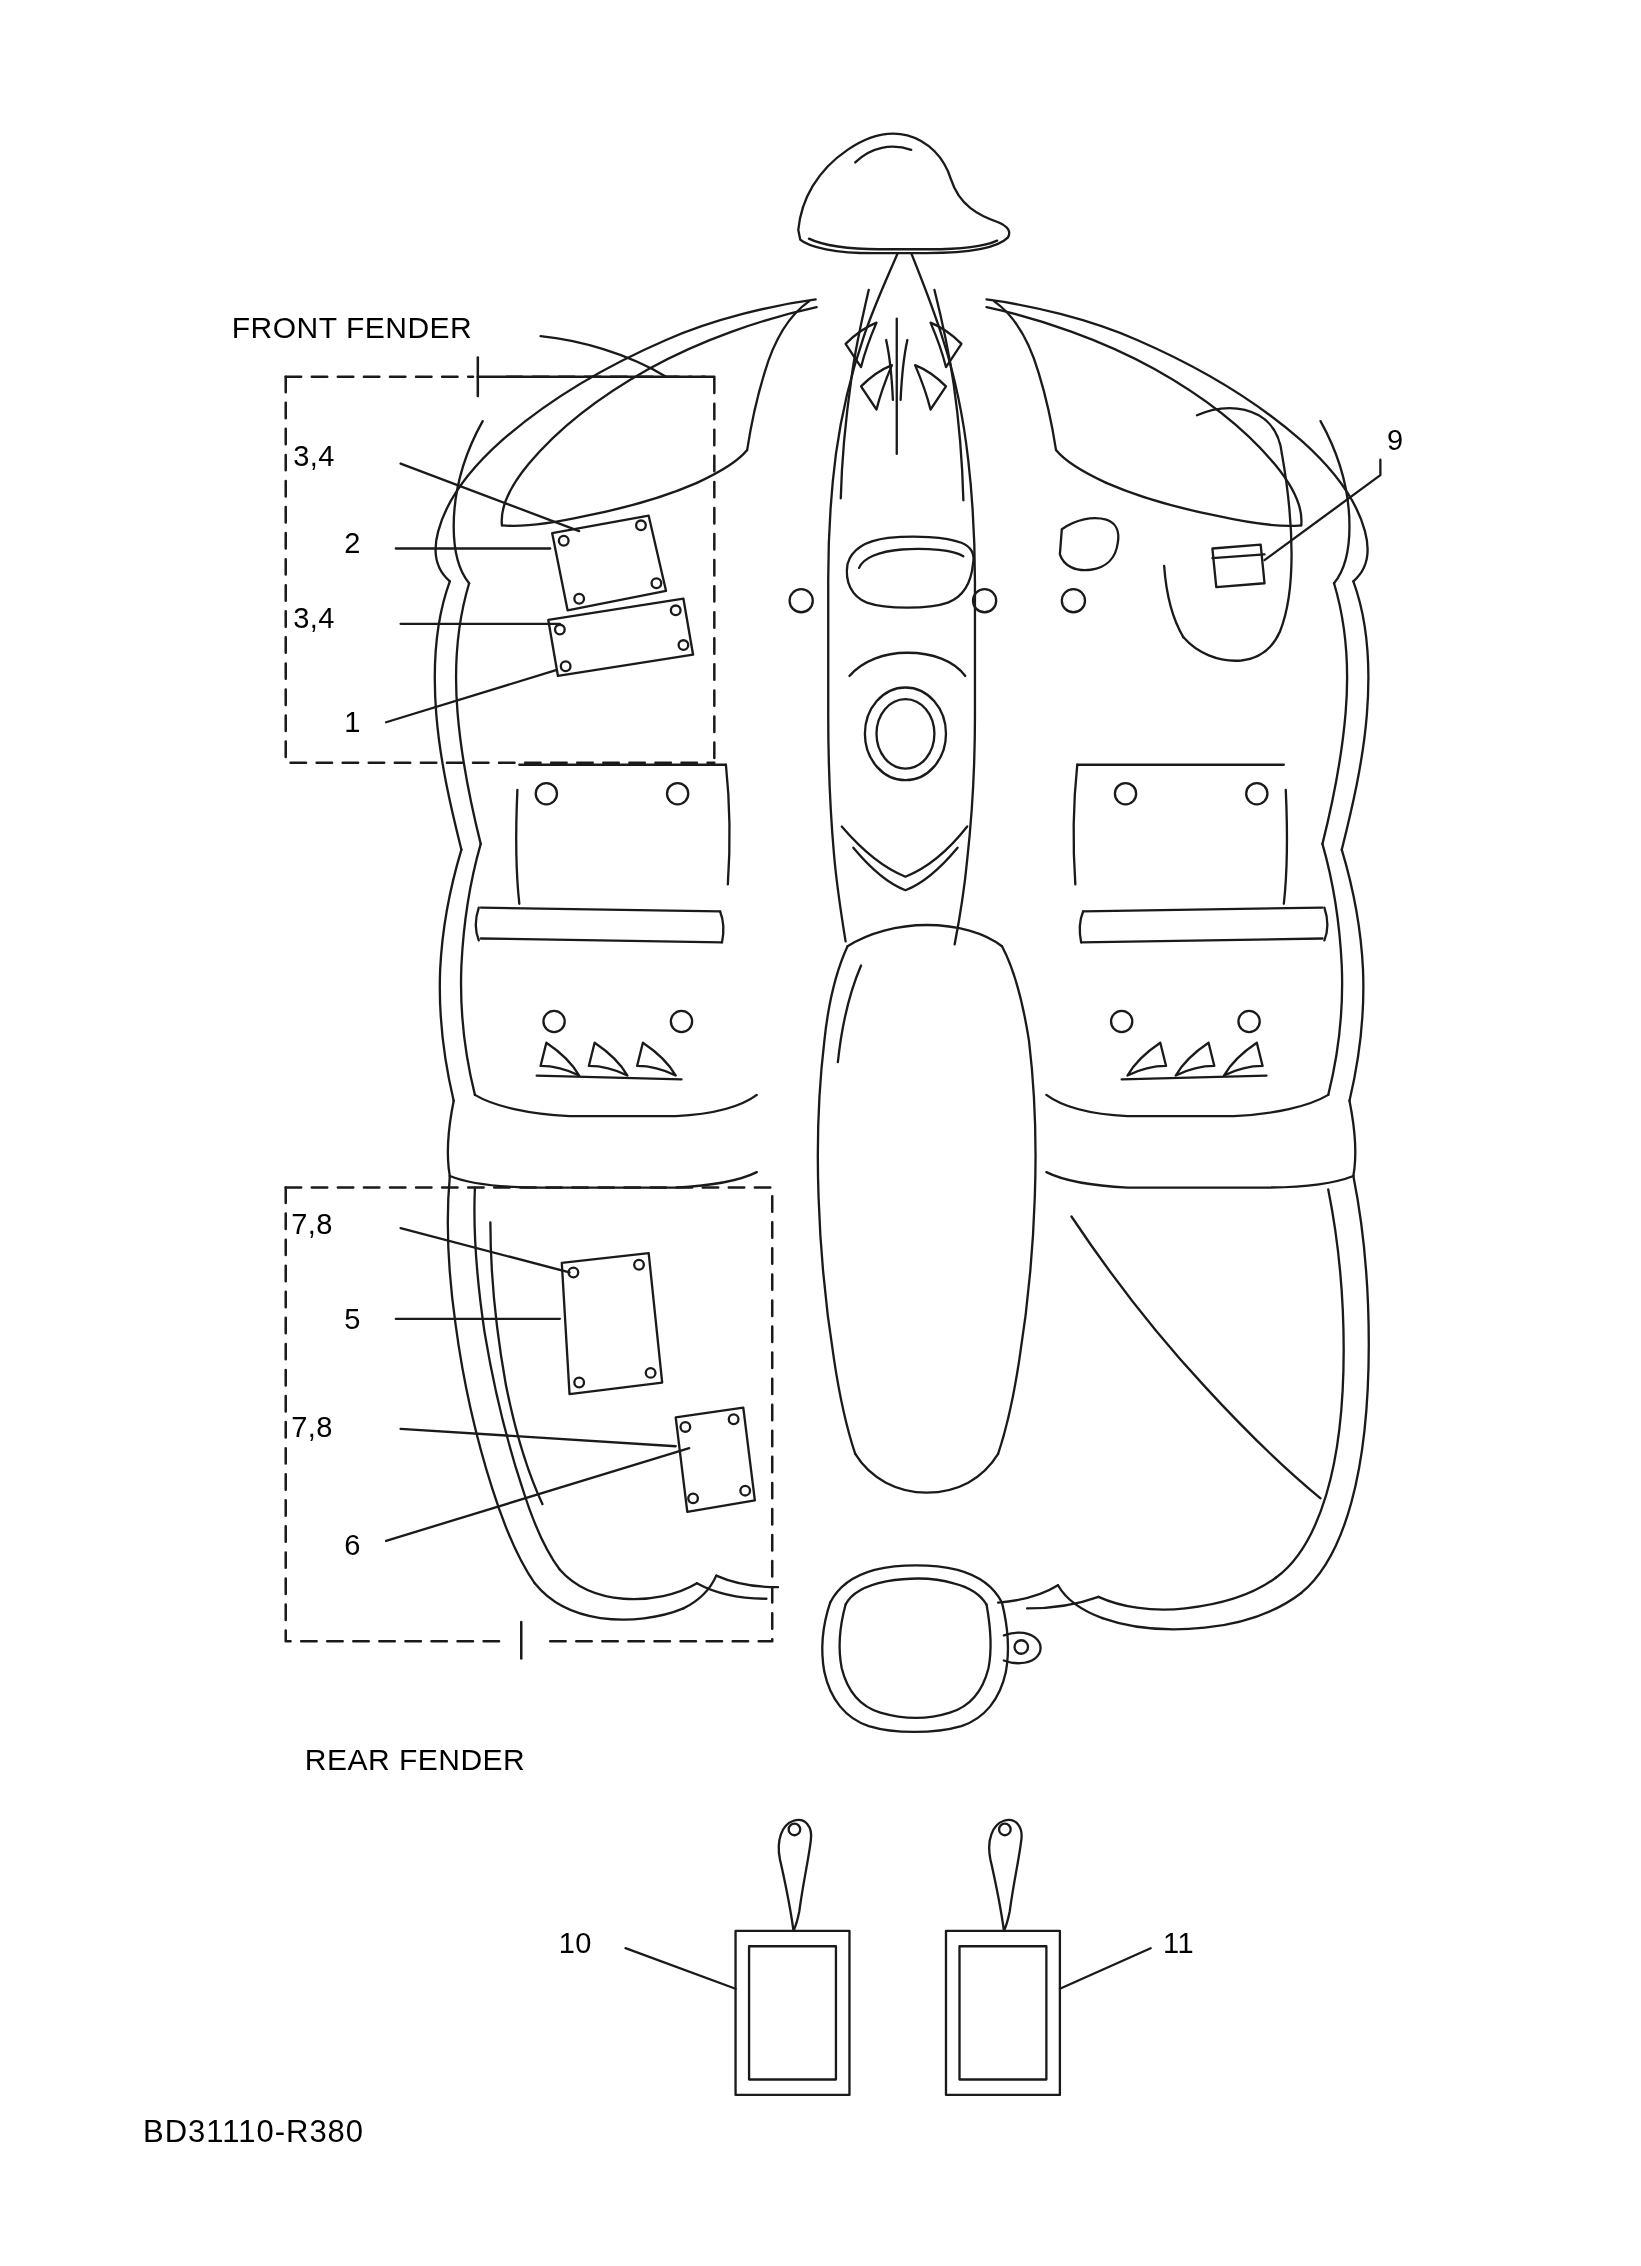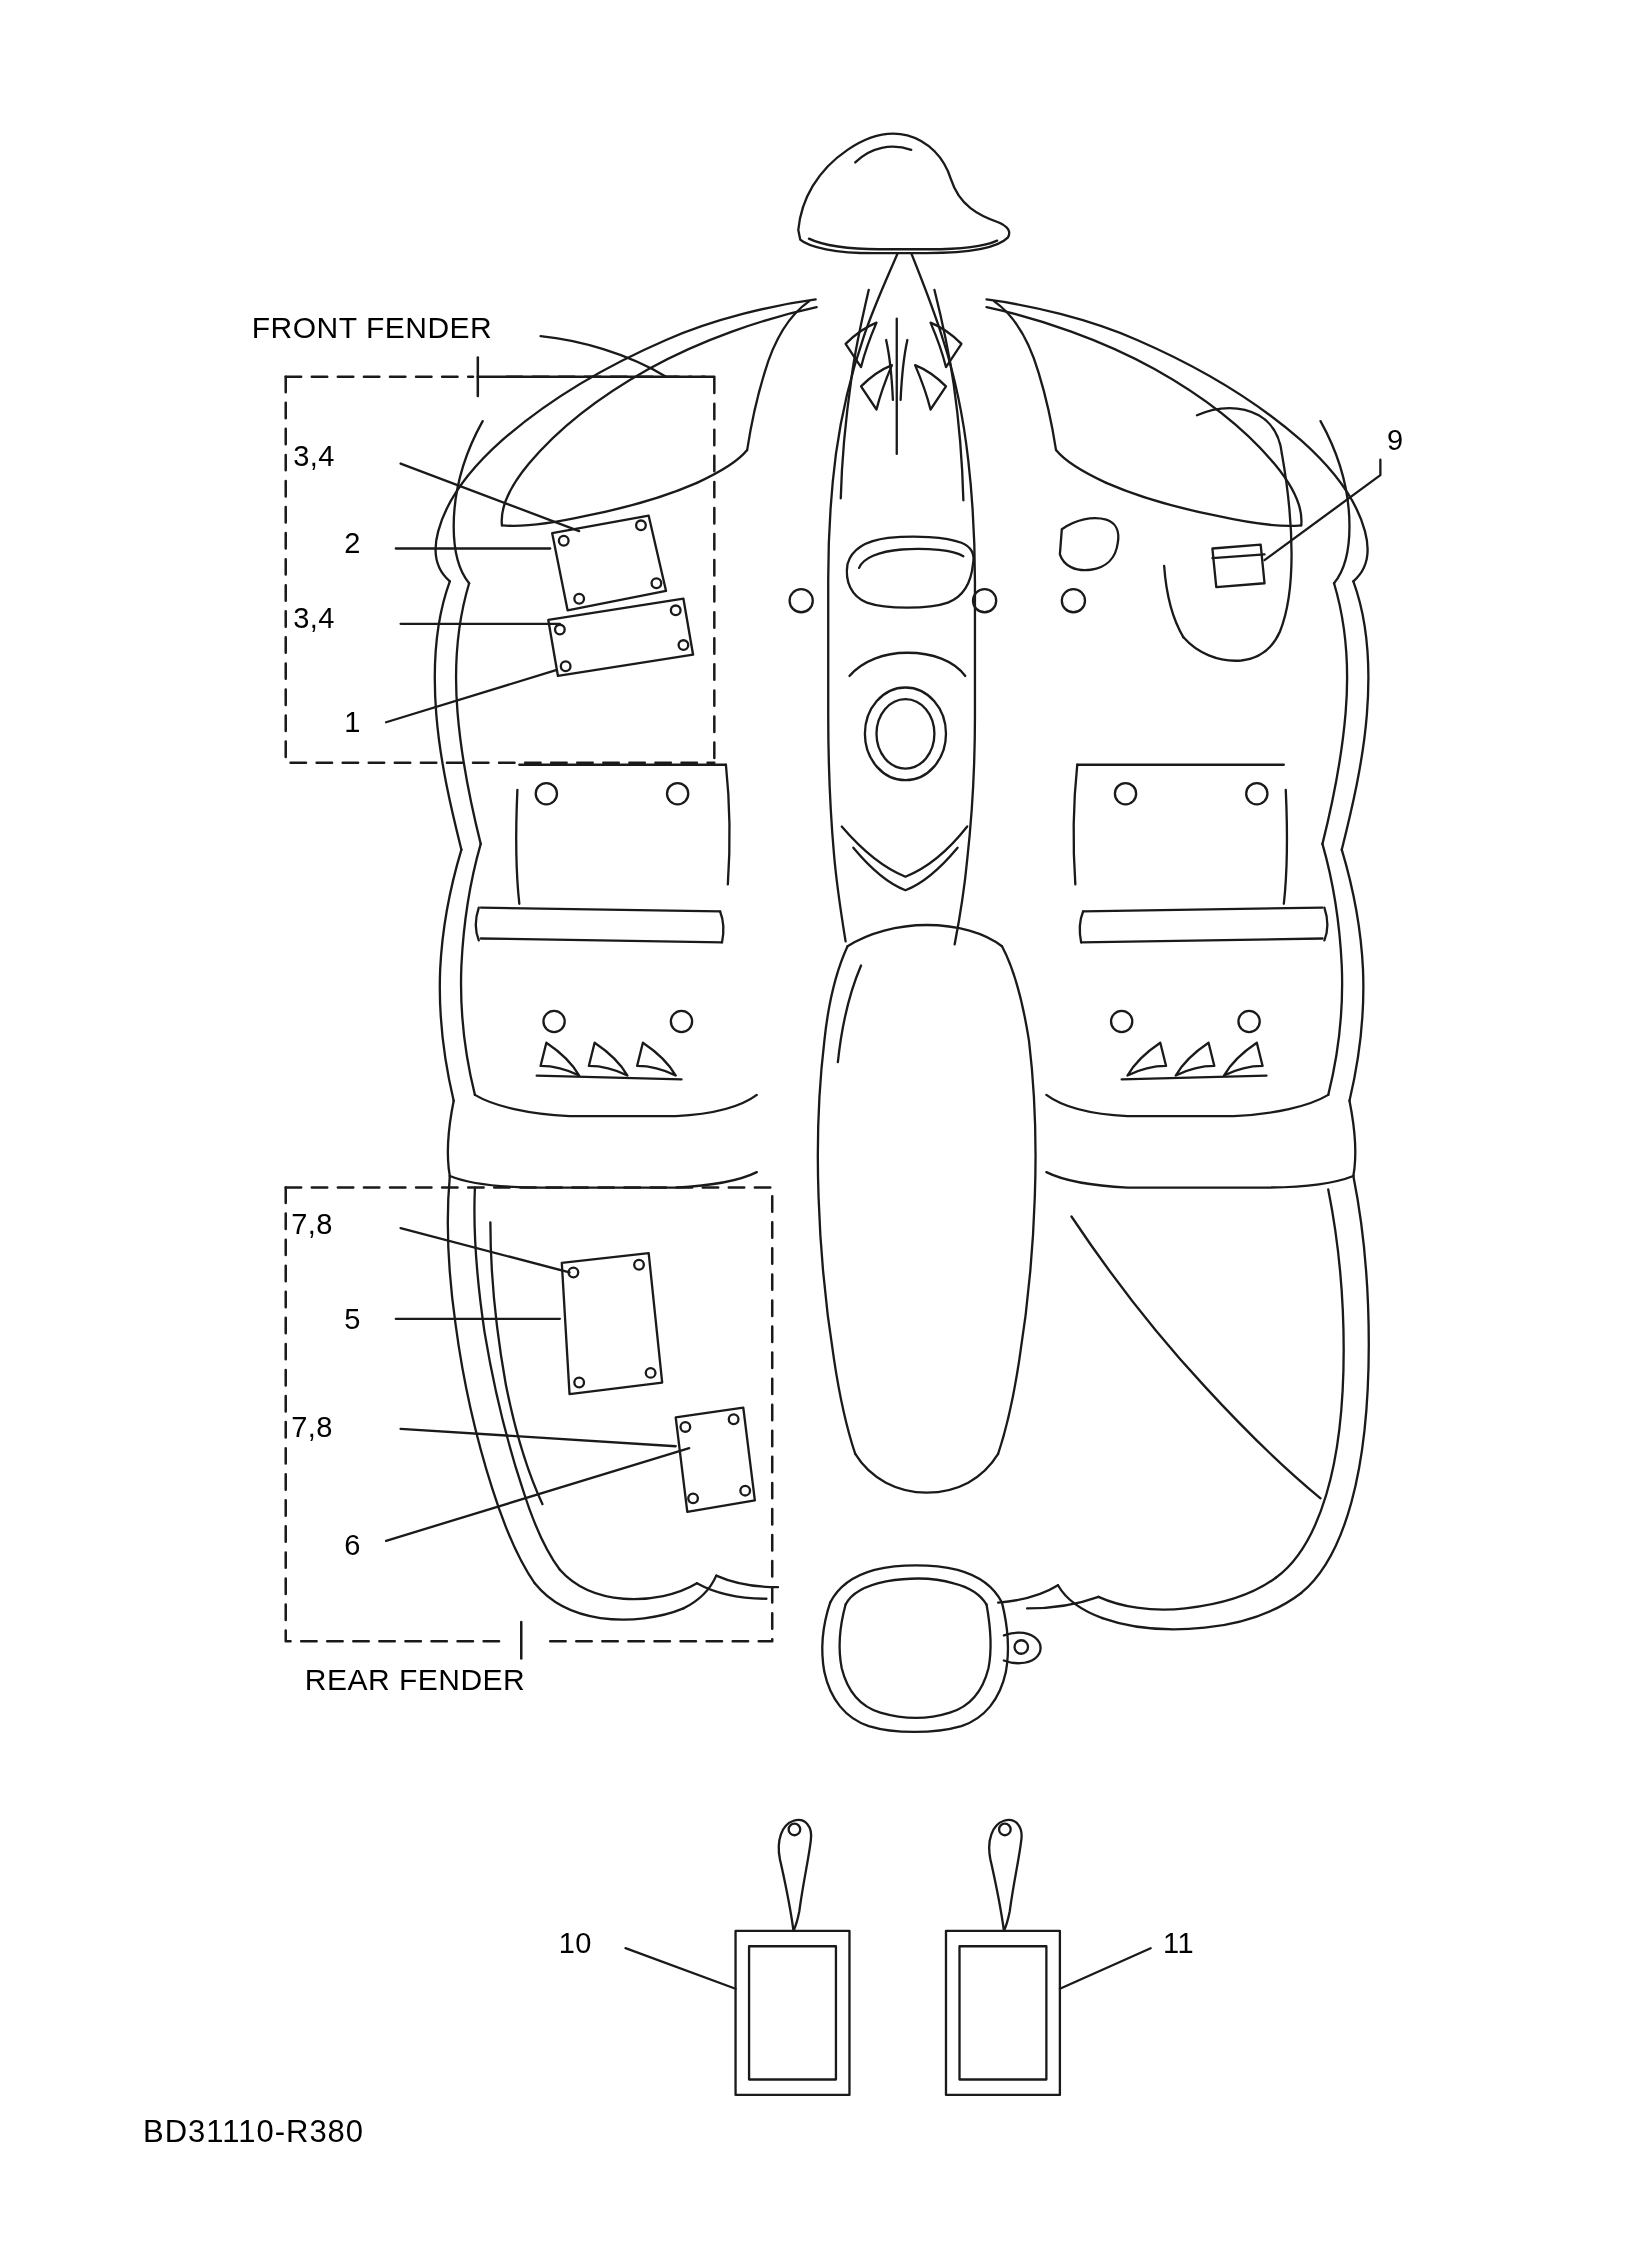--- a/index.html
+++ b/index.html
@@ -340,22 +340,22 @@
         <path d="M410 1366 L 580 1366"></path>
         <path d="M415 1480 L 700 1498"></path>
         <path d="M400 1596 L 714 1500"></path>
         <path d="M648 2018 L 762 2060"></path>
         <path d="M1192 2018 L 1098 2060"></path>
       </g>
 
     </g>
   </svg>
 
-  <div class="lbl big" style="left:352px; top:328px; transform:translate(-50%,-50%);margin-left:20px;">FRONT FENDER</div>
-  <div class="lbl big" style="left:415px; top:1680px; transform:translate(-50%,-50%);">REAR FENDER</div>
+  <div class="lbl big" style="left:352px; top:328px; transform:translate(-50%,-50%);">FRONT FENDER</div>
+  <div class="lbl big" style="left:415px; top:1760px; transform:translate(-50%,-50%);">REAR FENDER</div>
 
   <div class="lbl" style="left:335px; top:456px; transform:translate(-100%,-50%);">3,4</div>
   <div class="lbl" style="left:361px; top:543px; transform:translate(-100%,-50%);">2</div>
   <div class="lbl" style="left:335px; top:618px; transform:translate(-100%,-50%);">3,4</div>
   <div class="lbl" style="left:361px; top:722px; transform:translate(-100%,-50%);">1</div>
 
   <div class="lbl" style="left:1387px; top:440px; transform:translate(0,-50%);">9</div>
 
   <div class="lbl" style="left:333px; top:1224px; transform:translate(-100%,-50%);">7,8</div>
   <div class="lbl" style="left:361px; top:1319px; transform:translate(-100%,-50%);">5</div>

